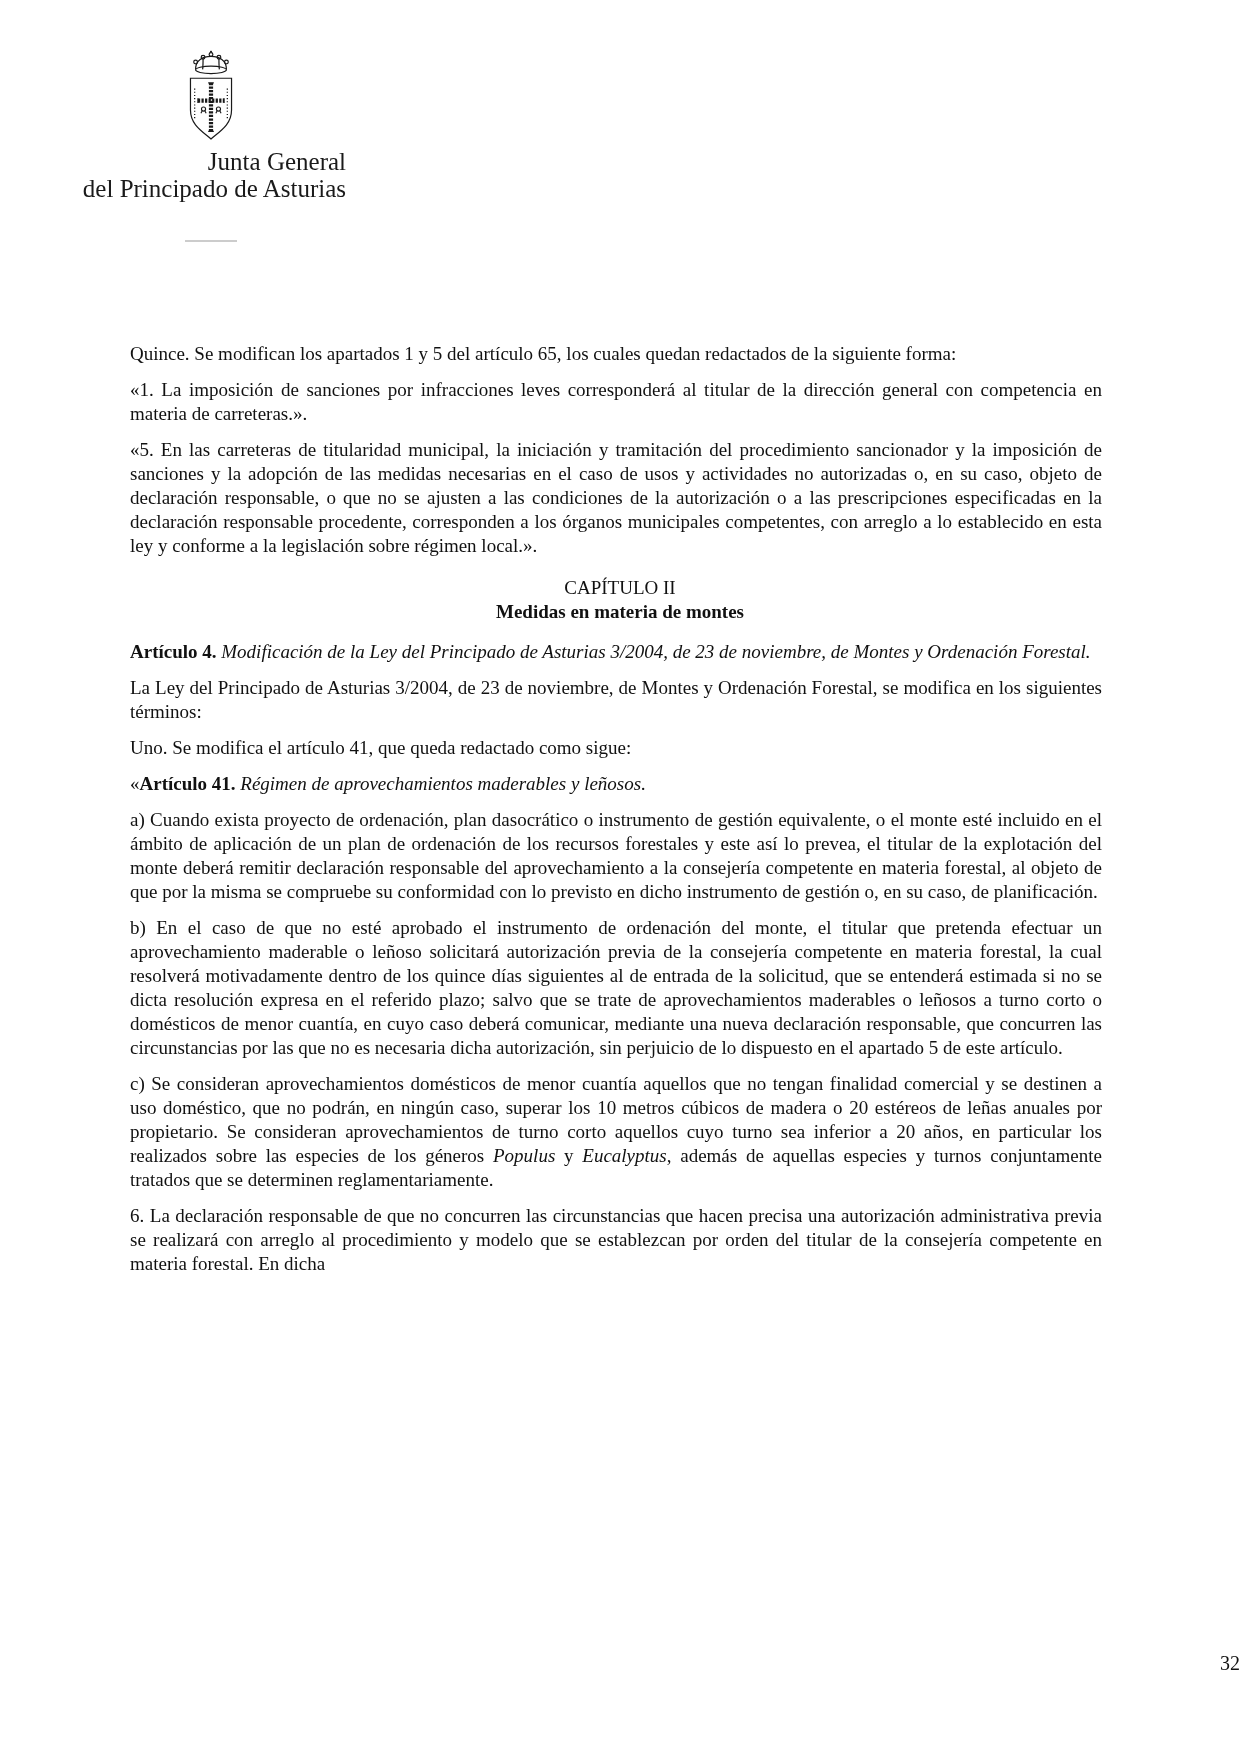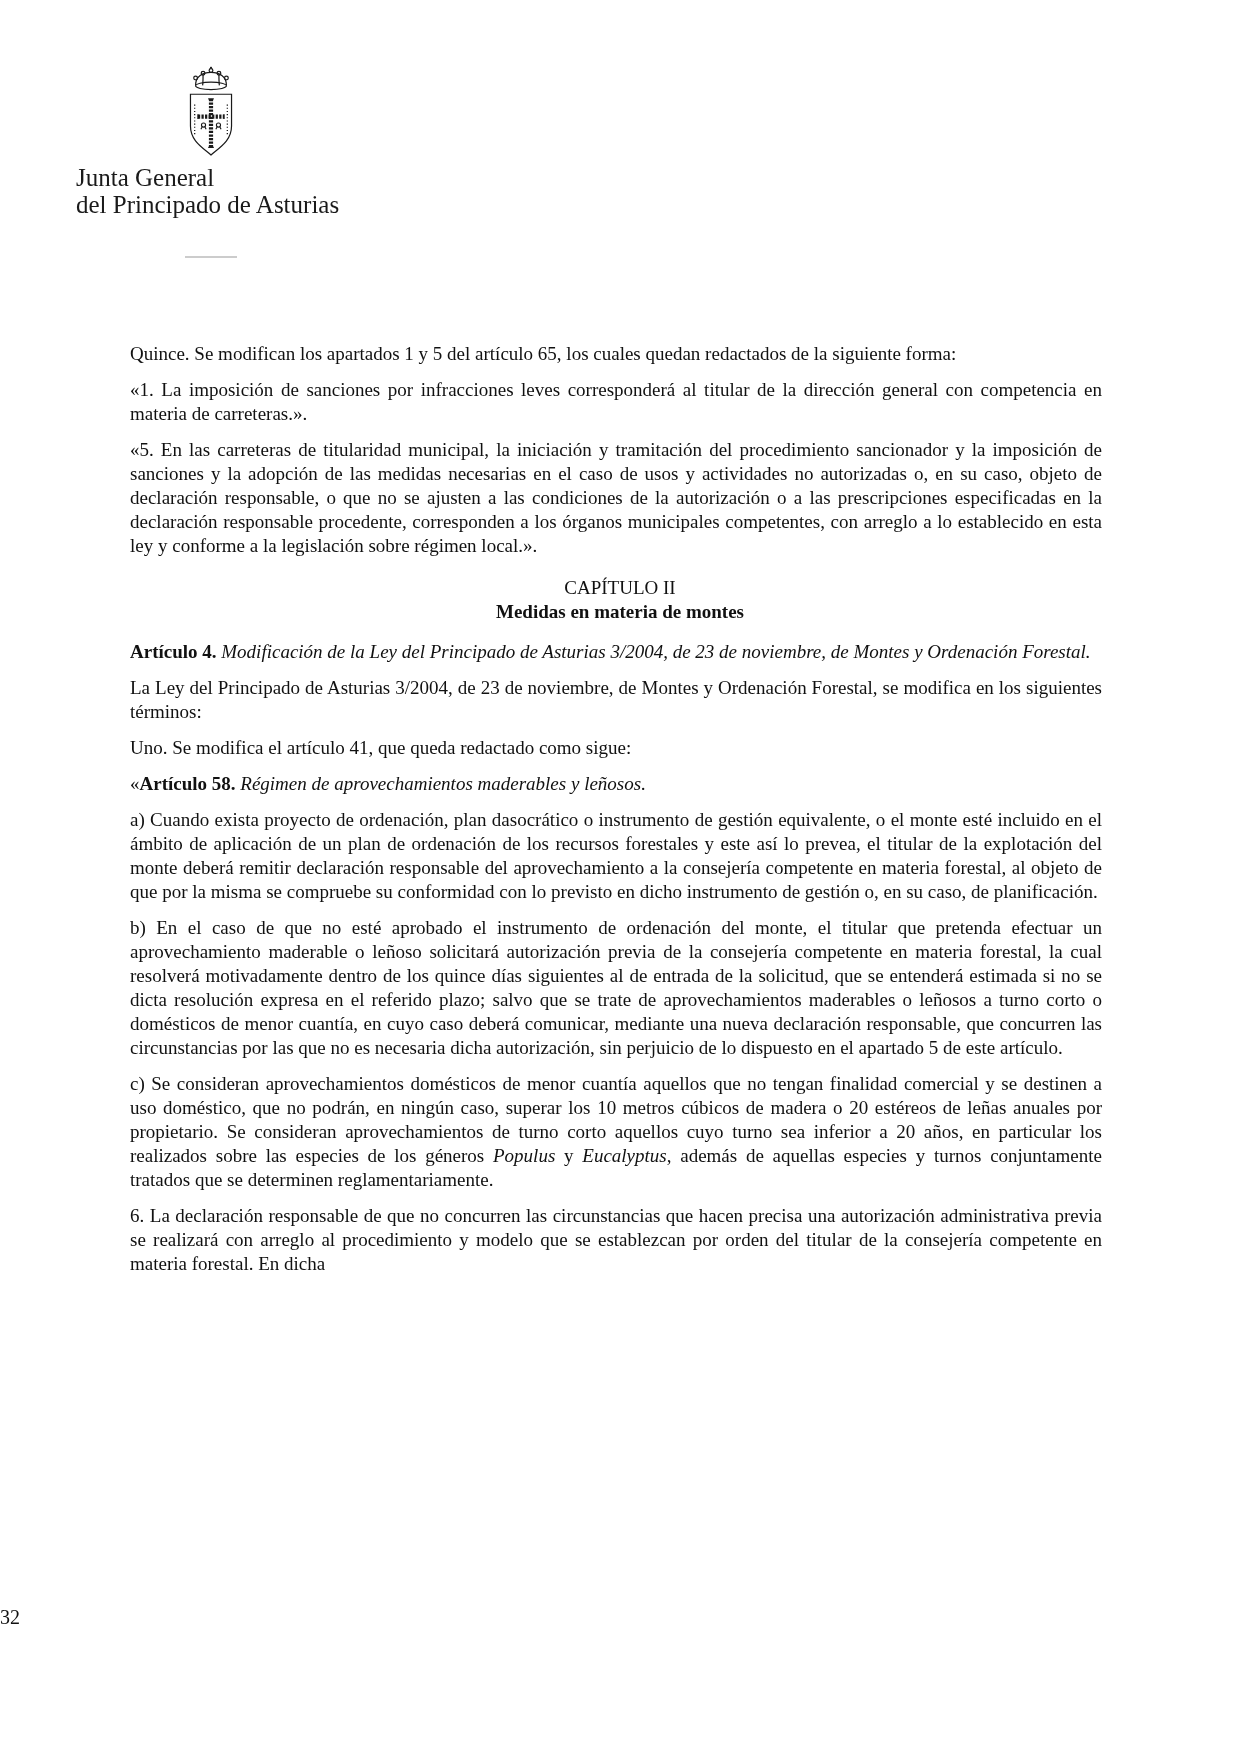--- a/index.html
+++ b/index.html
@@ -9,24 +9,24 @@
     width: 1240px;
     height: 1754px;
     background: #ffffff;
     font-family: "Liberation Serif", serif;
     color: #111;
     overflow: hidden;
   }
   
   .header {
     position: absolute;
-    top: 64px;
+    top: 48px;
     left: 76px;
     width: 270px;
-    text-align: left;
+    text-align: right;
   }
   .crest { display: block; margin: 0 auto; width: 56px; height: 96px; }
   .org-name {
     margin-top: 4px;
     font-size: 25px;
     line-height: 27px;
     color: #1a1a1a;
     white-space: nowrap;
   }
   .header-rule {
@@ -50,24 +50,24 @@
     text-align: center;
     margin: 18px 0 16px 0;
   }
   .chapter .chapter-title { display: block; }
   .chapter .chapter-subtitle { display: block; font-weight: bold; }
   em { }
   strong { font-weight: bold; }
   
   .page-number {
     position: absolute;
-    top: 1606px;
+    top: 1652px;
     left: 0;
     width: 100%;
-    text-align: left;
+    text-align: right;
     font-size: 20px;
     color: #111;
   }
 </style>
 </head>
 <body>
 
 <div class="page">
 
   <div class="header">
@@ -119,21 +119,21 @@
       <span class="chapter-title">CAPÍTULO II</span>
       <span class="chapter-subtitle">Medidas en materia de montes</span>
     </div>
 
     <p><strong>Artículo 4.</strong><em> Modificación de la Ley del Principado de Asturias 3/2004, de 23 de noviembre, de Montes y Ordenación Forestal.</em></p>
 
     <p>La Ley del Principado de Asturias 3/2004, de 23 de noviembre, de Montes y Ordenación Forestal, se modifica en los siguientes términos:</p>
 
     <p>Uno. Se modifica el artículo 41, que queda redactado como sigue:</p>
 
-    <p><span>«</span><strong>Artículo 58.</strong><em> Régimen de aprovechamientos maderables y leñosos.</em></p>
+    <p><span>«</span><strong>Artículo 41.</strong><em> Régimen de aprovechamientos maderables y leñosos.</em></p>
 
 
     <p>a) Cuando exista proyecto de ordenación, plan dasocrático o instrumento de gestión equivalente, o el monte esté incluido en el ámbito de aplicación de un plan de ordenación de los recursos forestales y este así lo prevea, el titular de la explotación del monte deberá remitir declaración responsable del aprovechamiento a la consejería competente en materia forestal, al objeto de que por la misma se compruebe su conformidad con lo previsto en dicho instrumento de gestión o, en su caso, de planificación.</p>
 
     <p>b) En el caso de que no esté aprobado el instrumento de ordenación del monte, el titular que pretenda efectuar un aprovechamiento maderable o leñoso solicitará autorización previa de la consejería competente en materia forestal, la cual resolverá motivadamente dentro de los quince días siguientes al de entrada de la solicitud, que se entenderá estimada si no se dicta resolución expresa en el referido plazo; salvo que se trate de aprovechamientos maderables o leñosos a turno corto o domésticos de menor cuantía, en cuyo caso deberá comunicar, mediante una nueva declaración responsable, que concurren las circunstancias por las que no es necesaria dicha autorización, sin perjuicio de lo dispuesto en el apartado 5 de este artículo.</p>
 
     <p><span>c) Se consideran aprovechamientos domésticos de menor cuantía aquellos que no tengan finalidad comercial y se destinen a uso doméstico, que no podrán, en ningún caso, superar los 10 metros cúbicos de madera o 20 estéreos de leñas anuales por propietario. Se consideran aprovechamientos de turno corto aquellos cuyo turno sea inferior a 20 años, en particular los realizados sobre las especies de los géneros </span><em>Populus</em><span> y </span><em>Eucalyptus</em><span>, además de aquellas especies y turnos conjuntamente tratados que se determinen reglamentariamente.</span></p>
 
     <p>6. La declaración responsable de que no concurren las circunstancias que hacen precisa una autorización administrativa previa se realizará con arreglo al procedimiento y modelo que se establezcan por orden del titular de la consejería competente en materia forestal. En dicha</p>
 

